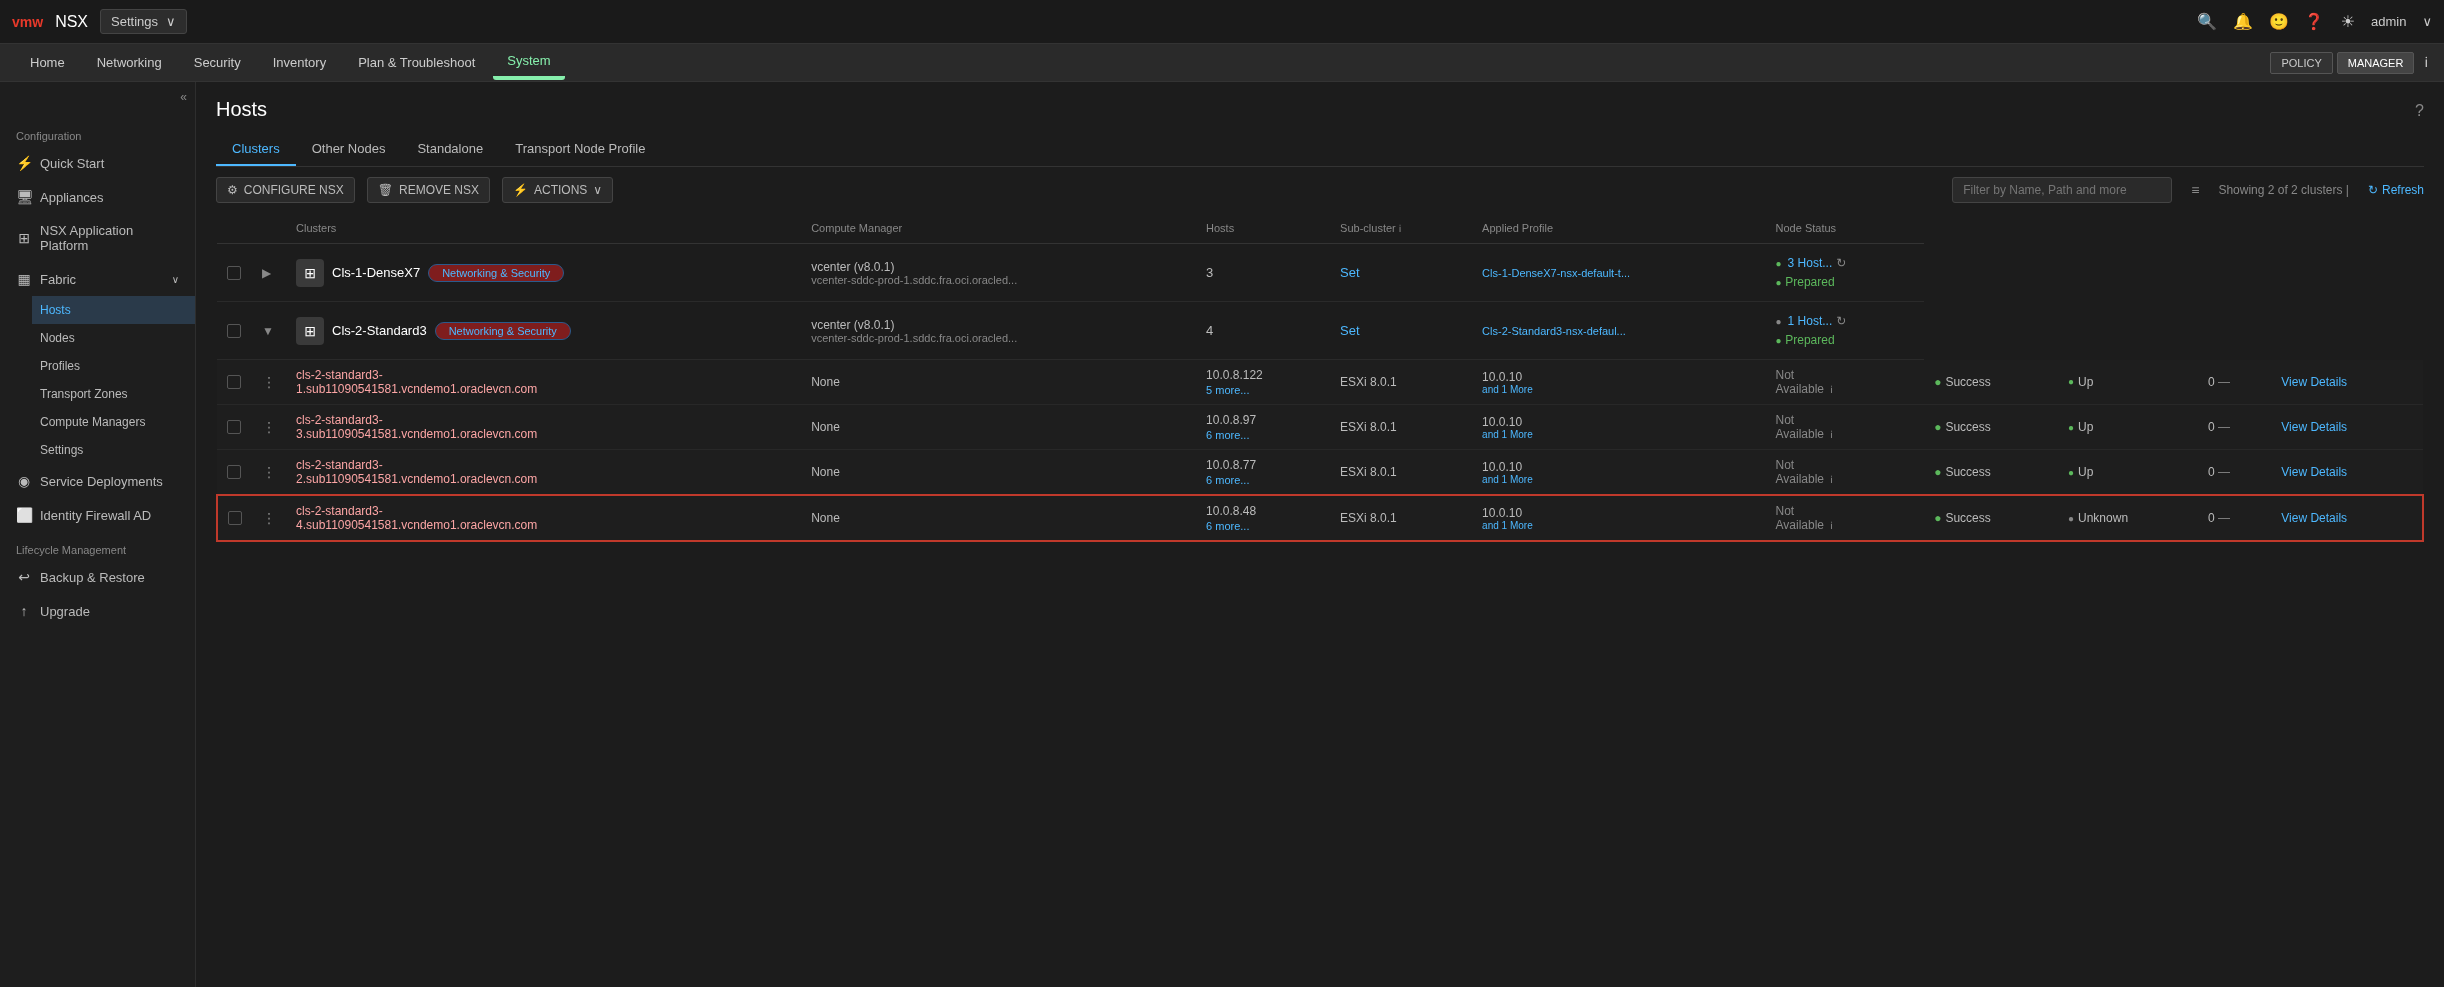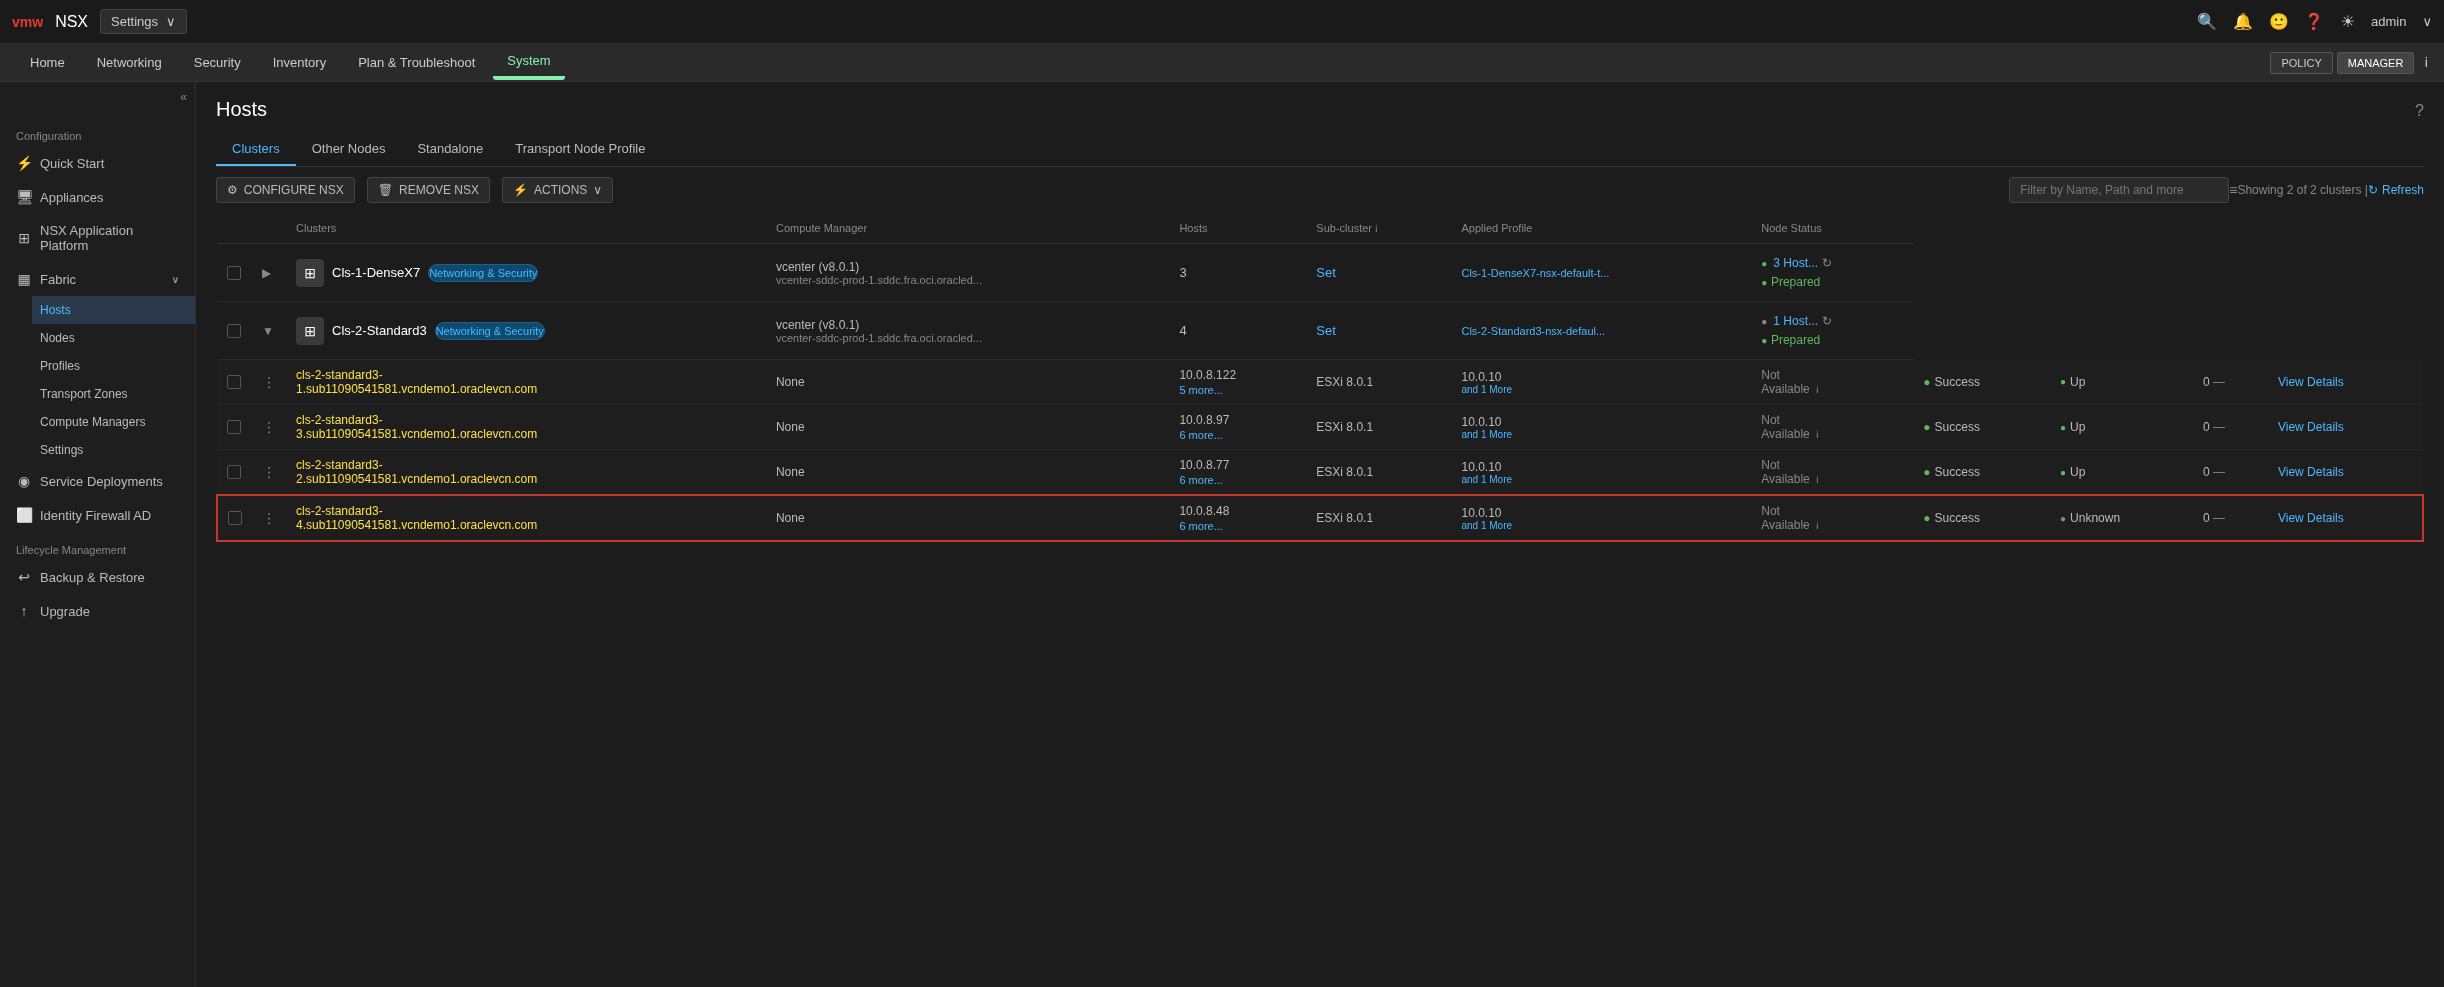--- a/index.html
+++ b/index.html
@@ -42,45 +42,45 @@
     .content { flex: 1; background: #1c1c1c; overflow: hidden; display: flex; flex-direction: column; }
     .content-header { padding: 16px 20px 0; }
     .page-title { font-size: 20px; color: #fff; font-weight: 400; margin-bottom: 12px; }
     .tabs { display: flex; gap: 0; border-bottom: 1px solid #333; }
     .tab { padding: 8px 16px; color: #bbb; cursor: pointer; font-size: 13px; border-bottom: 2px solid transparent; }
     .tab.active { color: #4db8ff; border-bottom: 2px solid #4db8ff; }
 
     
     .toolbar { display: flex; align-items: center; padding: 10px 20px; gap: 12px; background: #1c1c1c; }
     .toolbar-btn { display: flex; align-items: center; gap: 6px; padding: 5px 10px; background: #2a2a2a; border: 1px solid #444; border-radius: 3px; color: #bbb; font-size: 12px; cursor: pointer; }
-    .toolbar-right { margin-left: auto; display: flex; align-items: center; gap: 0; }
+    .toolbar-right { margin-left: auto; display: flex; align-items: center; gap: 19px; }
     .filter-input { background: #2a2a2a; border: 1px solid #444; border-radius: 3px; padding: 5px 10px; color: #bbb; font-size: 12px; width: 220px; }
     .filter-lines-icon { color: #888; font-size: 14px; cursor: pointer; }
     .showing-text { color: #888; font-size: 12px; white-space: nowrap; }
     .refresh-btn { color: #4db8ff; font-size: 12px; cursor: pointer; display: flex; align-items: center; gap: 4px; }
 
     
     .table-container { flex: 1; overflow-y: auto; padding: 0 20px; }
     .clusters-table { width: 100%; border-collapse: collapse; }
     .clusters-table th { color: #888; font-size: 11px; font-weight: 500; text-align: left; padding: 8px 10px; border-bottom: 1px solid #333; background: #1c1c1c; position: sticky; top: 0; z-index: 10; }
     .clusters-table td { padding: 8px 10px; border-bottom: 1px solid #2a2a2a; color: #bbb; vertical-align: middle; }
     .cluster-row td { padding: 12px 10px; background: #1c1c1c; }
     .cluster-name { color: #fff; font-weight: 500; display: flex; align-items: center; gap: 8px; }
     .cluster-icon { width: 28px; height: 28px; border-radius: 4px; background: #3a3a3a; display: flex; align-items: center; justify-content: center; font-size: 14px; }
-    .tag { background: #0c4a6e; color: #4db8ff; border: 1px solid #2a5a8c; border-radius: 10px; padding: 2px 0; font-size: 11px; white-space: nowrap; }
+    .tag { background: #7f1d1d; color: #4db8ff; border: 1px solid #2a5a8c; border-radius: 10px; padding: 2px 13px; font-size: 11px; white-space: nowrap; }
     .set-link { color: #4db8ff; cursor: pointer; }
     .profile-link { color: #4db8ff; cursor: pointer; font-size: 11px; }
     .node-status { display: flex; align-items: center; gap: 6px; }
     .dot-green { color: #5cb85c; font-size: 10px; }
     .dot-gray { color: #888; font-size: 10px; }
     .status-prepared { color: #5cb85c; font-size: 12px; }
     .hosts-link { color: #4db8ff; cursor: pointer; font-size: 12px; display: flex; align-items: center; gap: 4px; }
     .refresh-icon { cursor: pointer; color: #888; }
     .node-row td { background: #1e1e1e; font-size: 12px; padding: 8px 10px; border-bottom: 1px solid #282828; }
-    .node-name { color: #fde047; cursor: pointer; }
+    .node-name { color: #fca5a5; cursor: pointer; }
     .status-success { display: flex; align-items: center; gap: 4px; color: #bbb; }
     .dot-success { color: #5cb85c; }
     .status-up { display: flex; align-items: center; gap: 4px; }
     .dot-up { color: #5cb85c; font-size: 10px; }
     .dot-unknown-sm { color: #888; font-size: 10px; }
     .and-more { color: #4db8ff; cursor: pointer; display: block; font-size: 10px; }
     .more-ips { color: #4db8ff; cursor: pointer; font-size: 11px; margin-top: 2px; display: block; }
     .view-details { color: #4db8ff; cursor: pointer; font-size: 12px; }
     .not-available { color: #888; font-size: 12px; }
     .info-icon-sm { color: #888; font-size: 10px; cursor: pointer; margin-left: 3px; }

